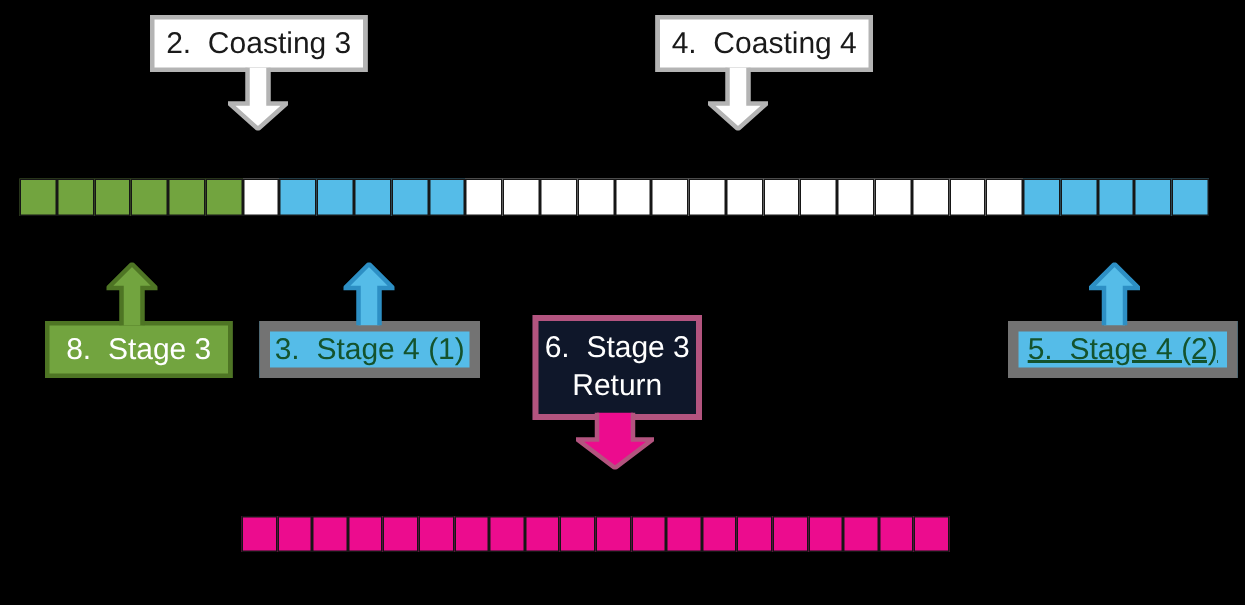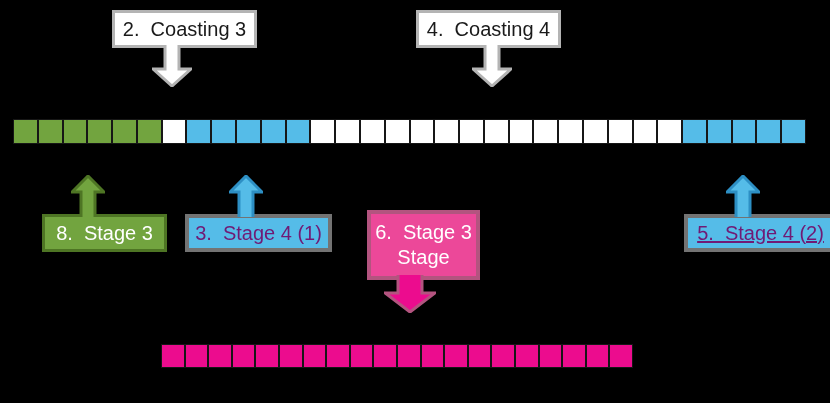--- a/index.html
+++ b/index.html
@@ -2,26 +2,26 @@
 <html><head>
 <meta charset="utf-8">
 <style>
   html,body{margin:0;padding:0;background:#000;}
   .canvas{
     position:relative;width:830px;height:403px;background:#000000;overflow:hidden;
     font-family:"Liberation Sans", sans-serif;
   }
   .callout,.stagebox{
     position:absolute;box-sizing:border-box;display:flex;align-items:center;justify-content:center;
-    white-space:pre;font-size:20px;line-height:1.25;text-align:center;margin-left:12px;
+    white-space:pre;font-size:20px;line-height:1.25;text-align:center;
   }
   .callout{background:#ffffff;border:3px solid #b4b4b4;color:#1a1a1a;}
   .stagebox.green{background:#72a43f;border:3px solid #4e7524;color:#ffffff;}
-  .stagebox.blue{background:#55bce8;border:4px solid #737373;color:#701a75;}
-  .stagebox.pink{background:#ec4899;border:4px solid #b3547f;color:#ffffff;flex-direction:column;}
+  .stagebox.blue{background:#55bce8;border:7px solid #737373;color:#14532d;}
+  .stagebox.pink{background:#0f172a;border:4px solid #b3547f;color:#ffffff;flex-direction:column;}
   .strip{position:absolute;box-sizing:border-box;display:flex;}
   .cell{flex:1 1 0;height:100%;box-sizing:border-box;border:1.5px solid #161616;}
   svg.arrow{position:absolute;display:block;}
   .arrow-white path{fill:#ffffff;stroke:#b4b4b4;stroke-width:3;}
   .arrow-green path{fill:#72a43f;stroke:#4e7524;stroke-width:3;}
   .arrow-blue  path{fill:#55bce8;stroke:#2d8fc4;stroke-width:3;}
   .arrow-pink  path{fill:#ec0c8e;stroke:#b3547f;stroke-width:3;}
 </style>
 </head>
 <body>
@@ -82,36 +82,36 @@
       <div class="cell" style="background: rgb(236, 12, 142);"></div>
       <div class="cell" style="background: rgb(236, 12, 142);"></div>
       <div class="cell" style="background: rgb(236, 12, 142);"></div>
       <div class="cell" style="background: rgb(236, 12, 142);"></div>
       <div class="cell" style="background: rgb(236, 12, 142);"></div>
     </div>
 
   <div class="callout" style="left:100px;top:10px;width:145px;height:38px;">
     <span>2.  Coasting 3</span>
   </div>
-  <div class="callout" style="left:404px;top:10px;width:145px;height:38px;">
+  <div class="callout" style="left:437px;top:10px;width:145px;height:38px;">
     <span>4.  Coasting 4</span>
   </div>
 
   <div class="stagebox green" style="left:30px;top:214px;width:125px;height:38px;">
     <span>8.  Stage 3</span>
   </div>
   <div class="stagebox blue" style="left:173px;top:214px;width:147px;height:38px;">
     <span>3.  Stage 4 (1)</span>
   </div>
   <div class="stagebox blue" style="left:672px;top:214px;width:153px;height:38px;text-decoration:underline;">
     <span>5.  Stage 4 (2)</span>
   </div>
   <div class="stagebox pink" style="left:355px;top:210px;width:113px;height:70px;">
     <span>6.  Stage 3</span>
-    <span>Stage</span>
+    <span>Return</span>
   </div>
 
   <svg class="arrow arrow-white" style="left:152px;top:45px;" width="40" height="42" viewBox="0 0 40 42">
     <path d="M13 0 V24 H1 L20 41 L39 24 H27 V0"></path>
   </svg>
   <svg class="arrow arrow-white" style="left:472px;top:45px;" width="40" height="42" viewBox="0 0 40 42">
     <path d="M13 0 V24 H1 L20 41 L39 24 H27 V0"></path>
   </svg>
 
   <svg class="arrow arrow-green" style="left:71px;top:175px;" width="34" height="42" viewBox="0 0 34 42">

